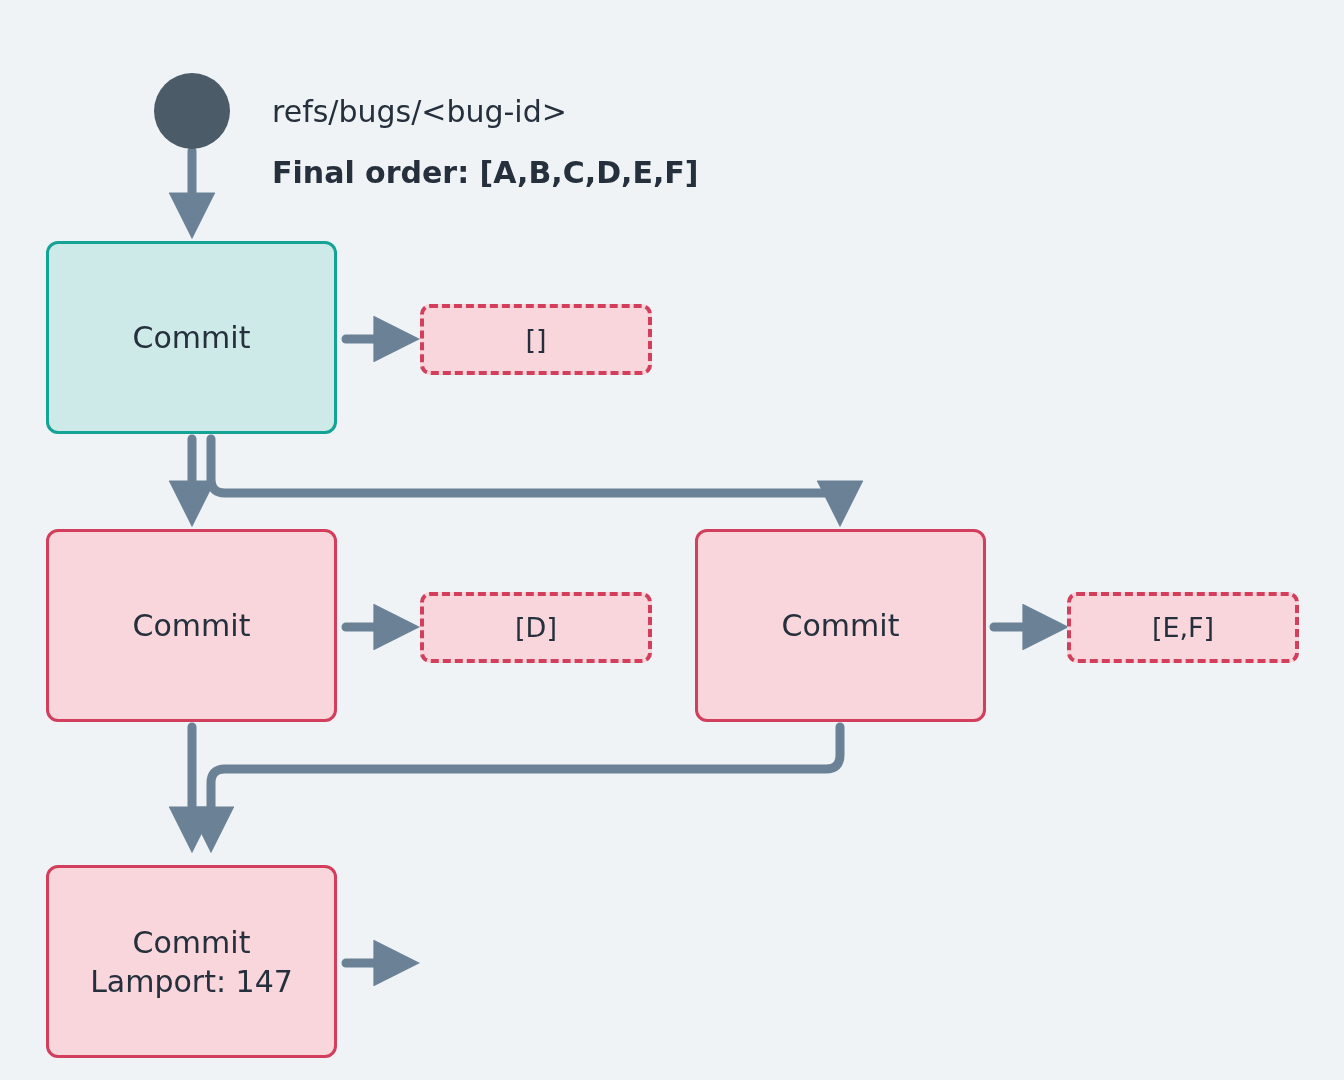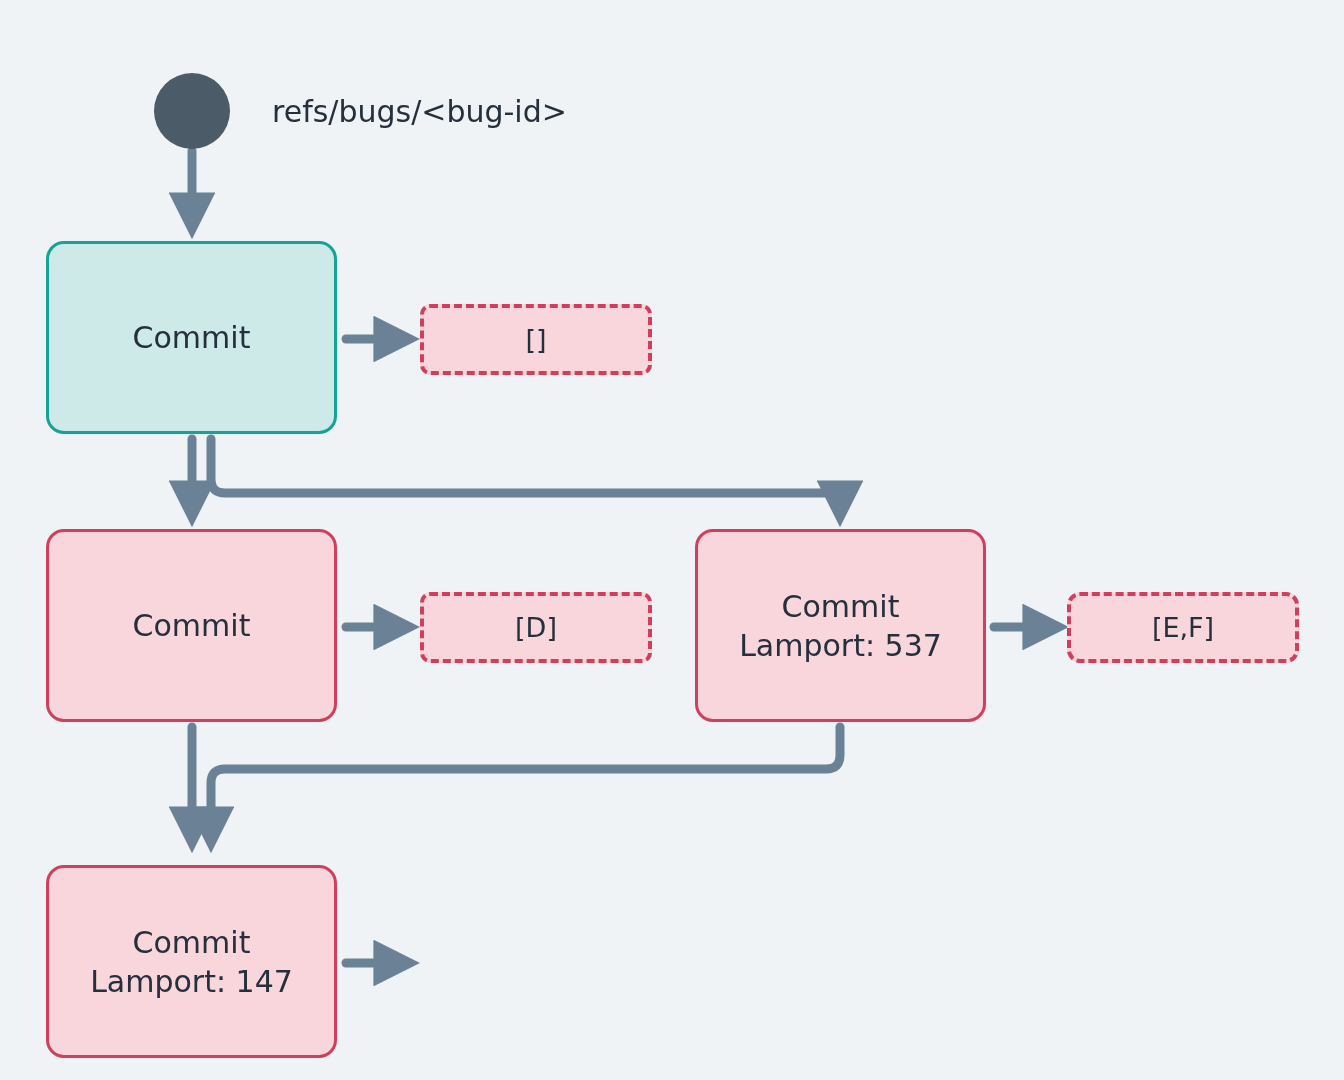--- a/index.html
+++ b/index.html
@@ -29,21 +29,21 @@
     pointer-events: none;
   }
 
   .node {
     position: absolute;
     box-sizing: border-box;
     display: flex;
     flex-direction: column;
     align-items: center;
     justify-content: center;
-    border-radius: 18px;
+    border-radius: 12px;
     line-height: 1.30;
     text-align: center;
   }
   .node .line {
     display: block;
     white-space: nowrap;
   }
 
   .node-commit {
     font-size: 30px;
@@ -115,40 +115,40 @@
 
     <path d="M346,312 L404,312" fill="none" stroke="#6b8196" stroke-width="9" stroke-linecap="round" marker-end="url(#arrowhead)"></path>
     <path d="M346,600 L404,600" fill="none" stroke="#6b8196" stroke-width="9" stroke-linecap="round" marker-end="url(#arrowhead)"></path>
     <path d="M994,600 L1053,600" fill="none" stroke="#6b8196" stroke-width="9" stroke-linecap="round" marker-end="url(#arrowhead)"></path>
     <path d="M346,936 L404,936" fill="none" stroke="#6b8196" stroke-width="9" stroke-linecap="round" marker-end="url(#arrowhead)"></path>
   </svg>
 
   <div class="root-dot" style="left:154px; top:46px; width:76px; height:76px;"></div>
 
   <div class="header-text header-ref" style="left:272px; top:67px;">refs/bugs/&lt;bug-id&gt;</div>
+  <div class="header-text header-order" style="left:272px; top:128px;">Final order: [A,B,C,D,E,F]</div>
 
   <div class="node node-commit node-teal" style="left:46px; top:214px; width:291px; height:193px;">
     <span class="line">Commit</span>
   </div>
   <div class="label-box" style="left:420px; top:277px; width:232px; height:71px;">
     <span>[]</span>
   </div>
 
   <div class="node node-commit node-pink" style="left:46px; top:502px; width:291px; height:193px;">
     <span class="line">Commit</span>
   </div>
   <div class="label-box" style="left:420px; top:565px; width:232px; height:71px;">
     <span>[D]</span>
   </div>
 
   <div class="node node-commit node-pink" style="left:695px; top:502px; width:291px; height:193px;">
     <span class="line">Commit</span>
-    <span class="line">Lamport: 537</span>
   </div>
-  <div class="label-box" style="left:1067px; top:565px; width:232px; height:71px;border-radius:13px;">
+  <div class="label-box" style="left:1067px; top:565px; width:232px; height:71px;">
     <span>[E,F]</span>
   </div>
 
   <div class="node node-commit node-pink" style="left:46px; top:838px; width:291px; height:193px;">
     <span class="line">Commit</span>
     <span class="line">Lamport: 147</span>
   </div>
 
 </div>
 

